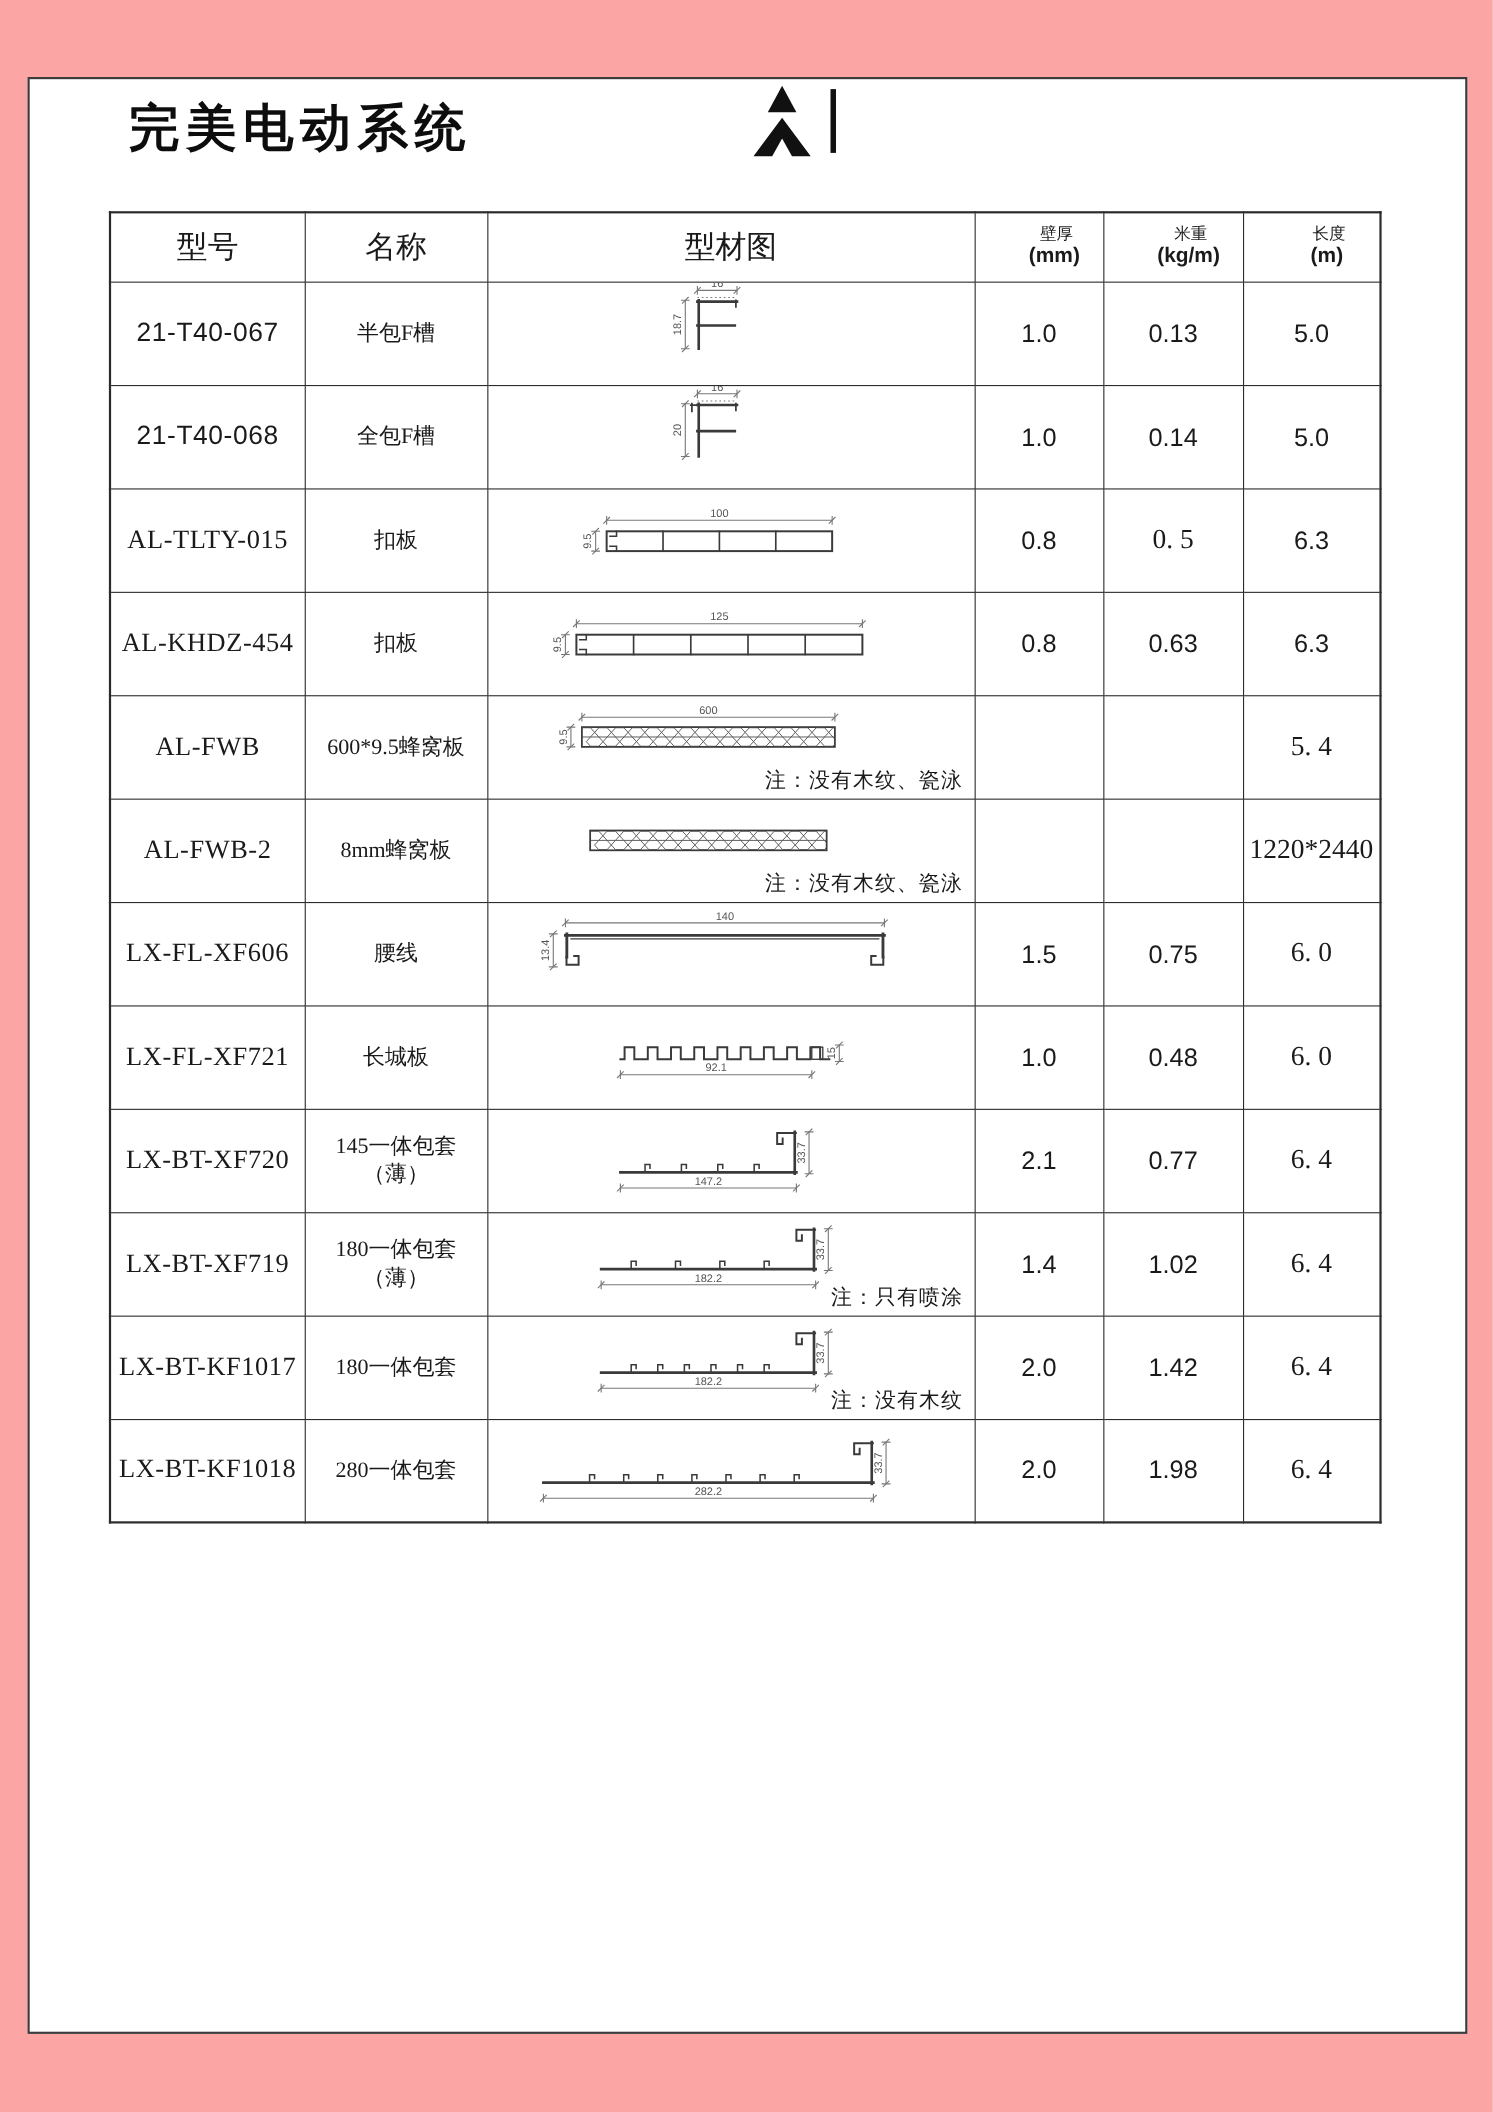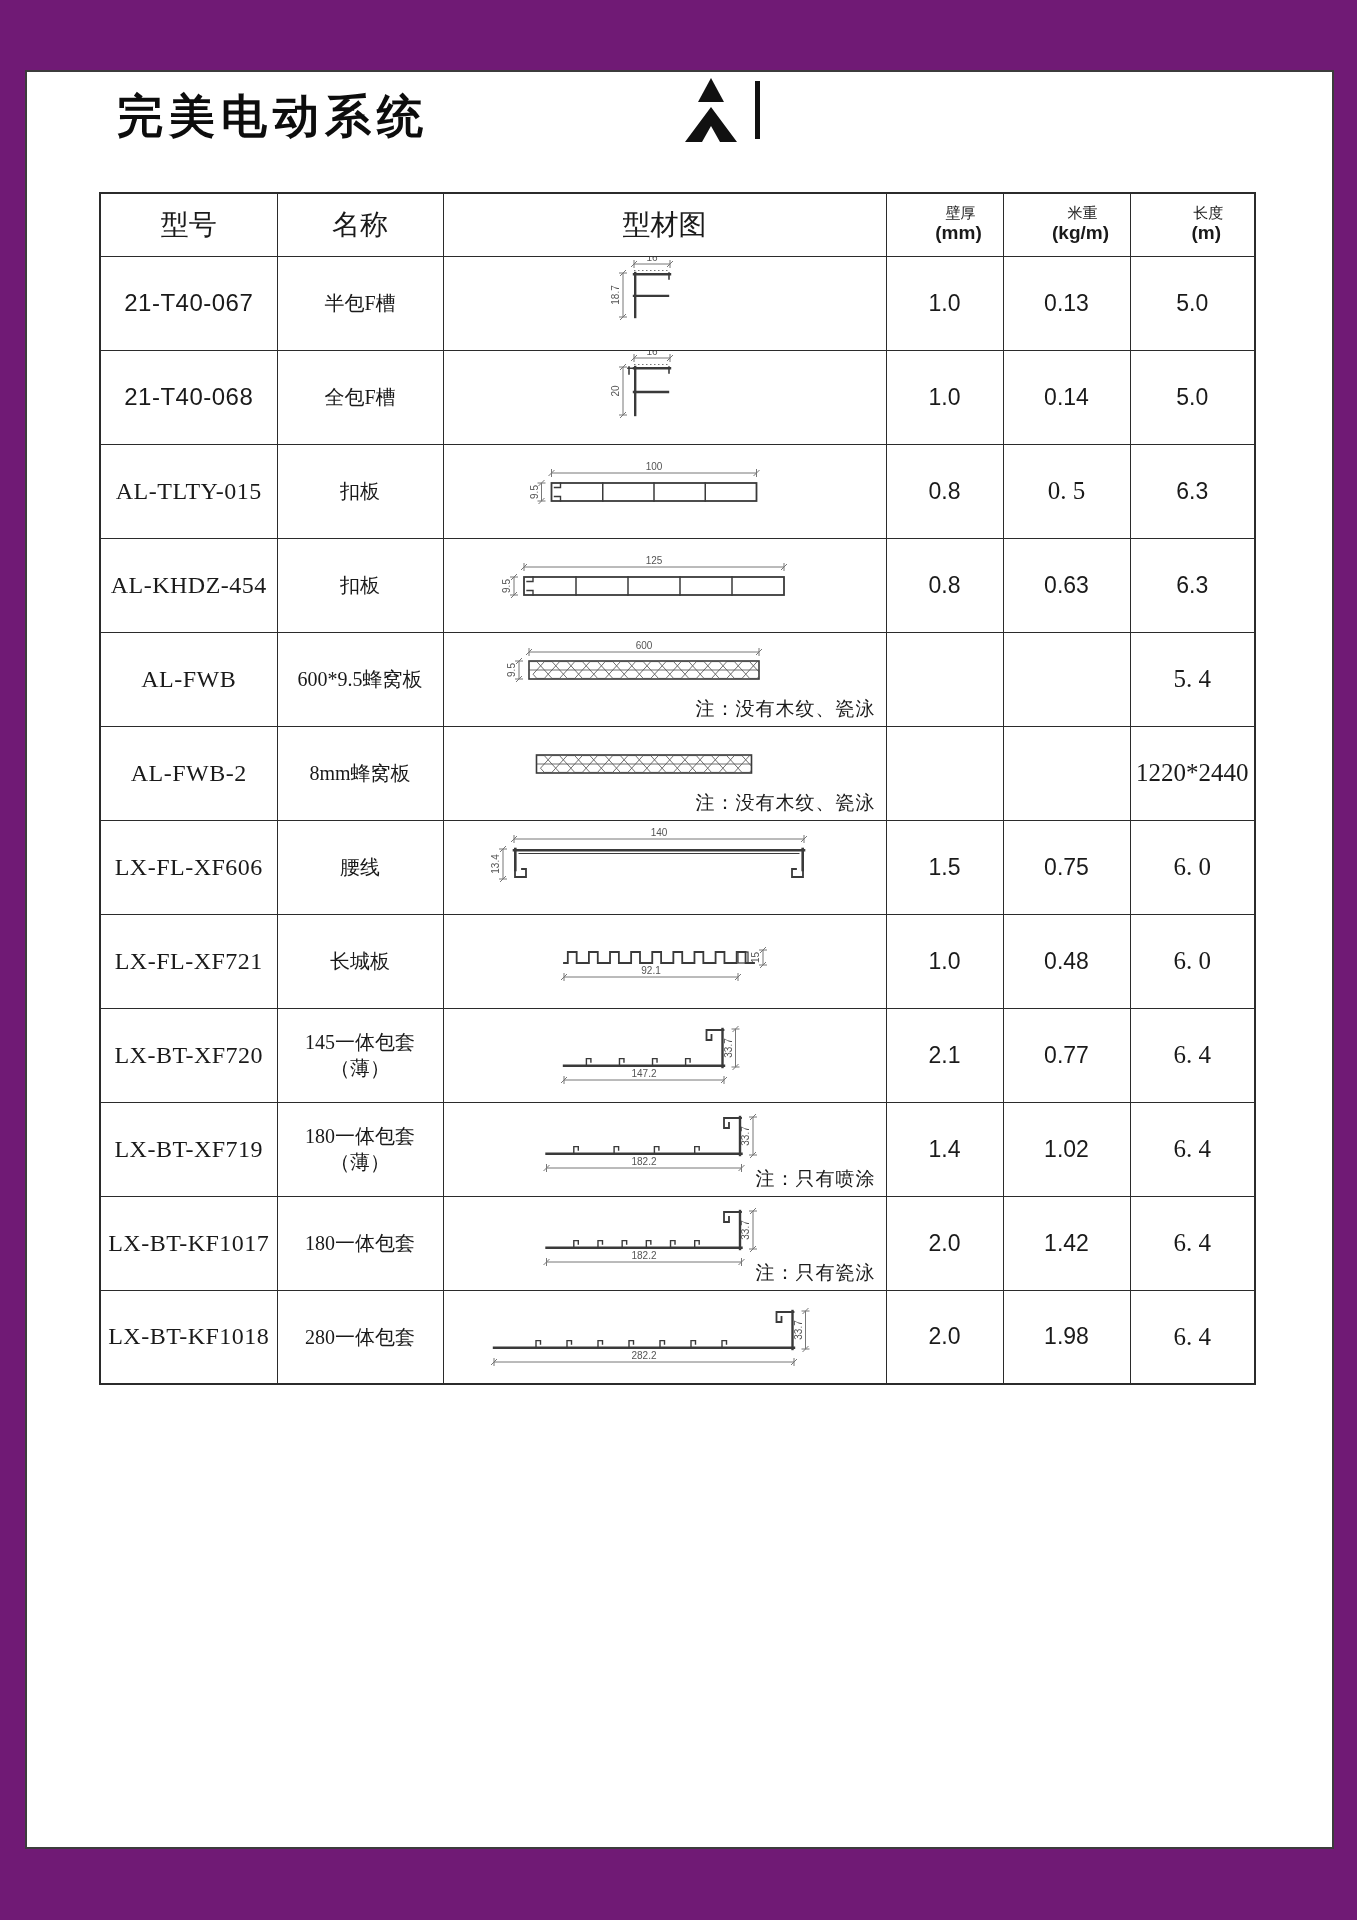--- a/index.html
+++ b/index.html
@@ -1,18 +1,18 @@
 <!DOCTYPE html>
 <html><head>
 <meta charset="utf-8">
 <style>
   * { margin:0; padding:0; box-sizing:border-box; }
   body { background:#e8e8e8; }
   .page {
-    position:relative; width:1357px; height:1920px; background:#701a75;
+    position:relative; width:1357px; height:1920px; background:#fca5a5;
     font-family:"Liberation Sans", sans-serif; color:#1a1a1a; overflow:hidden;
   }
   .frame {
     position:absolute; left:25px; top:70px; width:1309px; height:1779px;
     border:2px solid #3c3c3c; background:#fff;
   }
   .doc-title {
     position:absolute; left:90px; top:14px; font-family:"Liberation Serif", serif;
     font-weight:700; font-size:46px; letter-spacing:6px; color:#0d0d0d;
   }
@@ -558,21 +558,21 @@
                 <line class="dim" x1="102.5" y1="61" x2="102.5" y2="69"></line>
                 <line class="dim" x1="297.5" y1="61" x2="297.5" y2="69"></line>
                 <text class="dimt" x="200" y="62" text-anchor="middle">182.2</text>
                 <line class="dim" x1="309" y1="14" x2="309" y2="52"></line>
                 <line class="dim" x1="306" y1="17" x2="312" y2="11"></line>
                 <line class="dim" x1="306" y1="55" x2="312" y2="49"></line>
                 <line class="dim" x1="305" y1="14" x2="313" y2="14"></line>
                 <line class="dim" x1="305" y1="52" x2="313" y2="52"></line>
                 <text class="dimt" text-anchor="middle" transform="translate(305,33) rotate(-90)">33.7</text>
               </svg>
-              <div class="note">注：只有瓷泳</div>
+              <div class="note">注：没有木纹</div>
             </td>
             <td class="val-cell">
               <div class="sans">2.0</div>
             </td>
             <td class="val-cell">
               <div class="sans">1.42</div>
             </td>
             <td class="val-cell">
               <div class="serif">6. 4</div>
             </td>

